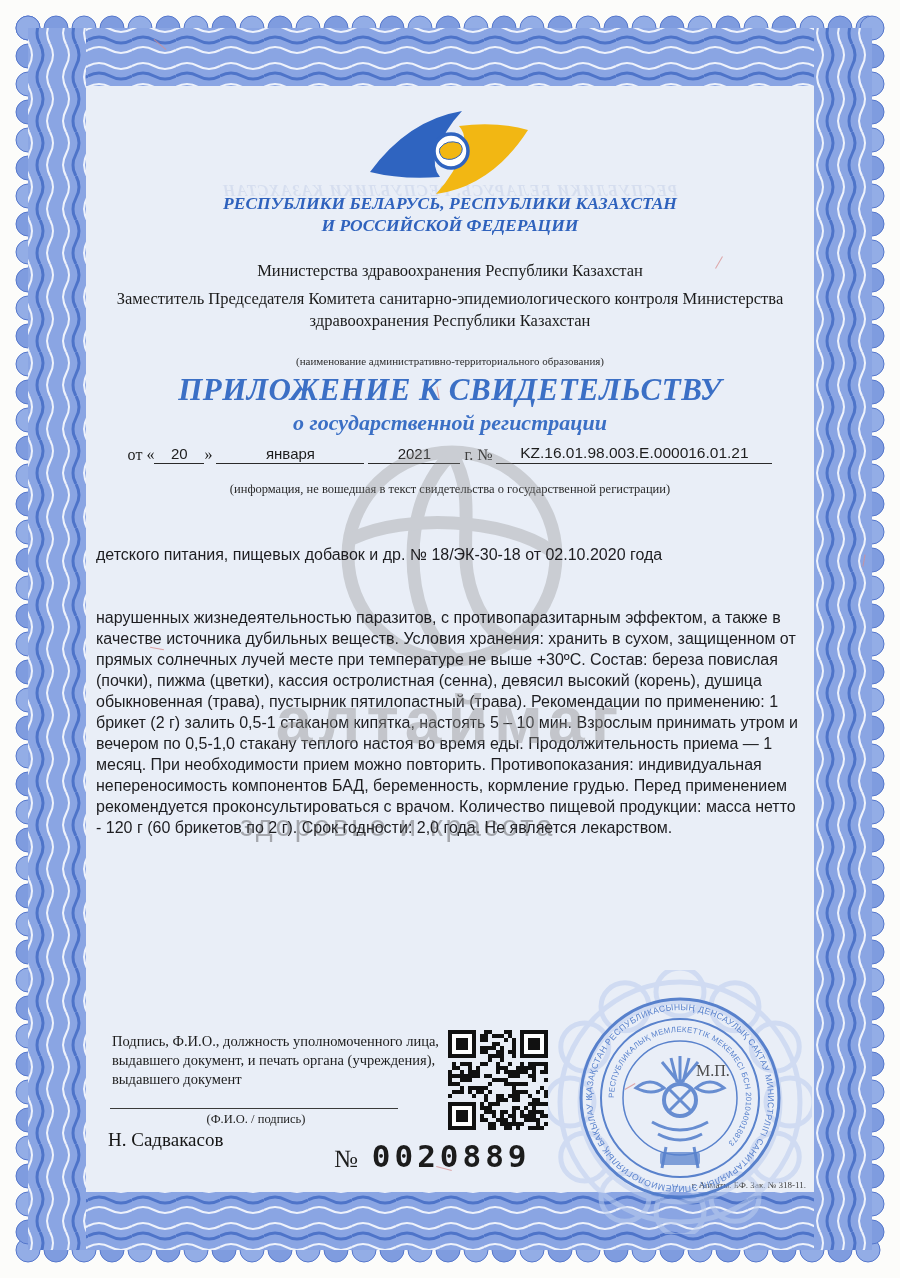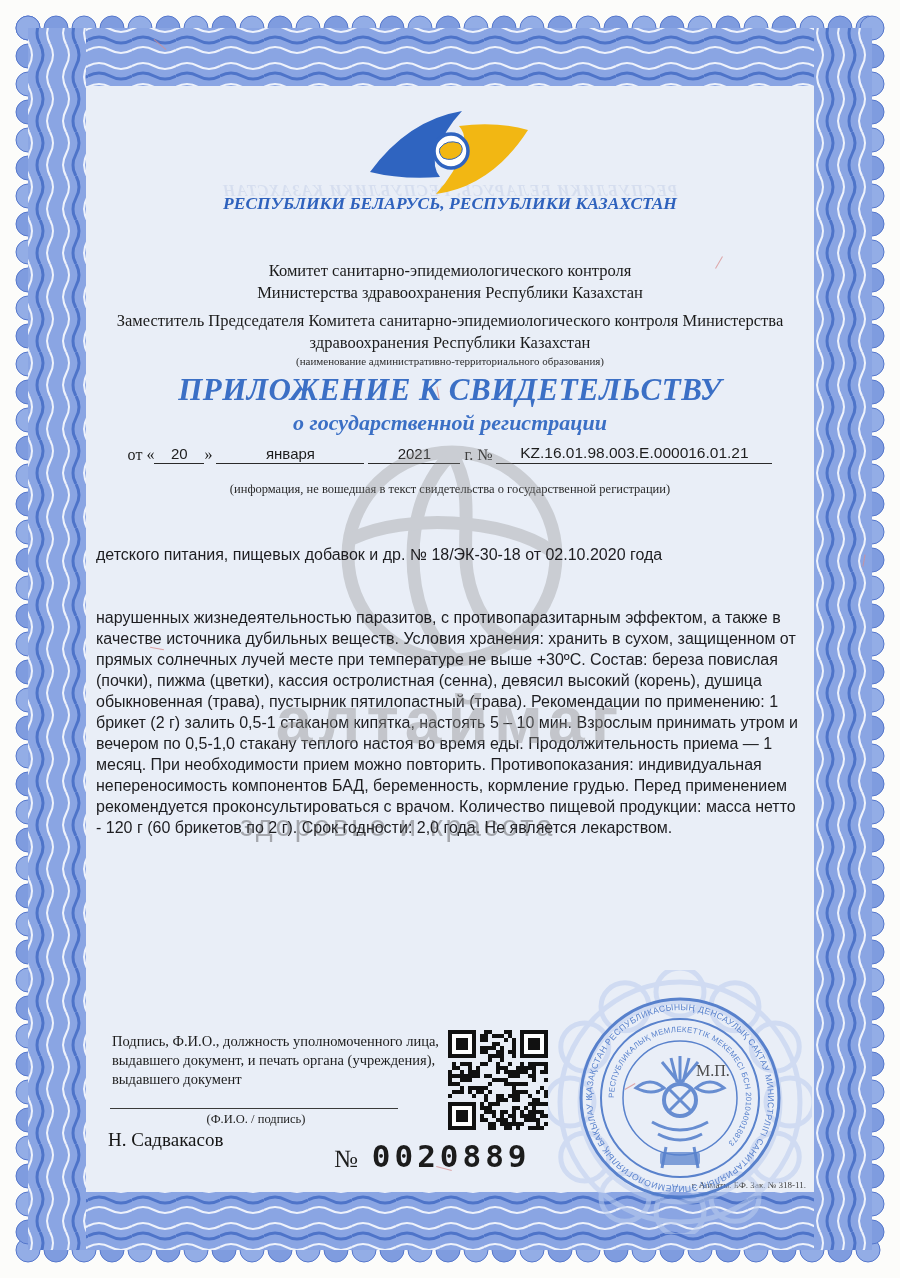--- a/index.html
+++ b/index.html
@@ -401,24 +401,24 @@
 
     <svg class="abs" style="left:278px;top:20px;z-index:3;" width="172" height="92" viewBox="0 0 172 92">
       <path d="M6,66 Q44,14 98,5 Q80,24 72,48 Q68,61 76,71 Q38,74 6,66 Z" fill="#2f64c0"></path>
       <path d="M164,24 Q128,80 72,88 Q92,66 99,43 Q103,29 95,20 Q132,15 164,24 Z" fill="#f2b713"></path>
       <circle cx="87" cy="45" r="17" fill="#ffffff" stroke="#2f64c0" stroke-width="3.5"></circle>
       <path d="M76,42 Q83,33 95,37 Q101,42 96,49 Q88,56 79,52 Q74,47 76,42 Z" fill="#f2b713" stroke="#2f64c0" stroke-width="1"></path>
     </svg>
 
     <div class="abs centered union-header">
       <div>РЕСПУБЛИКИ БЕЛАРУСЬ, РЕСПУБЛИКИ КАЗАХСТАН</div>
+      <div>И РОССИЙСКОЙ ФЕДЕРАЦИИ</div>
     </div>
 
     <div class="abs centered authority">
-      <div>Комитет санитарно-эпидемиологического контроля</div>
       <div>Министерства здравоохранения Республики Казахстан</div>
       <div class="gap"></div>
       <div>Заместитель Председателя Комитета санитарно-эпидемиологического контроля Министерства</div>
       <div>здравоохранения Республики Казахстан</div>
     </div>
     <div class="abs centered doc-title">ПРИЛОЖЕНИЕ К СВИДЕТЕЛЬСТВУ</div>
 
     <div class="abs centered small-caption caption-admin">(наименование административно-территориального образования)</div>
     <div class="abs centered doc-subtitle">о государственной регистрации</div>
 

